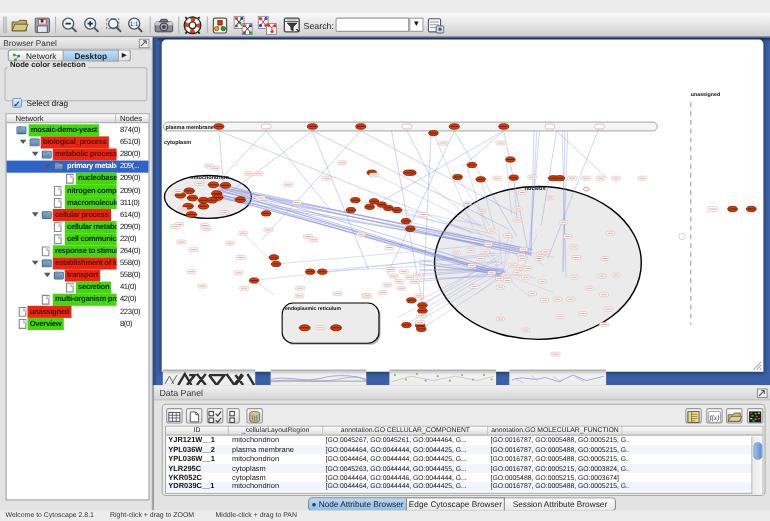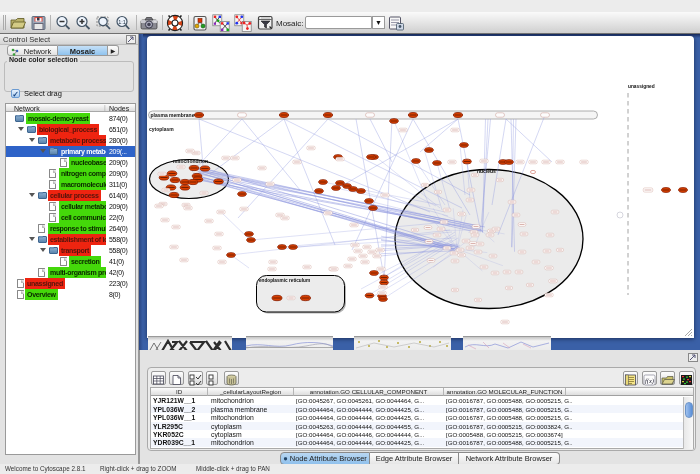--- a/index.html
+++ b/index.html
@@ -155,47 +155,47 @@
         <circle cx="15.8" cy="9.4" r="1.4" fill="#e22"></circle>
         <circle cx="13.4" cy="14.6" r="1.4" fill="#e22"></circle>
       </svg>
 <svg class="tbi" style="left:257px" width="17" height="18" viewBox="0 0 17 17">
         <rect x="1.5" y="2" width="13.5" height="12.5" rx="1.5" fill="#f0f0f0" stroke="#444" stroke-width="1.2"></rect>
         <line x1="2" y1="5" x2="14.5" y2="5" stroke="#444" stroke-width="0.8"></line>
         <line x1="4" y1="3.5" x2="13" y2="3.5" stroke="#999" stroke-width="0.7"></line>
         <path d="M4 6.5 H13 L9.5 10 V13.5 L7.5 12.5 V10 Z" fill="#3a3a44" stroke="#222" stroke-width="0.6"></path>
         <path d="M12.5 12 l2 2" stroke="#222" stroke-width="1.2"></path>
       </svg>
-<div id="searchlbl">Mosaic:</div>
+<div id="searchlbl">Search:</div>
       <div id="searchbox"></div>
       <div id="searchdrop">▼</div>
 <svg class="tbi" style="left:388px" width="16" height="18" viewBox="0 0 16 16">
         <rect x="1.5" y="2" width="11" height="12" rx="1" fill="#f6f6f6" stroke="#556" stroke-width="1"></rect>
         <line x1="3" y1="5" x2="11" y2="5" stroke="#99a"></line>
         <line x1="3" y1="7.5" x2="11" y2="7.5" stroke="#99a"></line>
         <line x1="3" y1="10" x2="11" y2="10" stroke="#99a"></line>
         <rect x="8.5" y="8.5" width="7" height="6.5" rx="1" fill="#cfd8e8" stroke="#456" stroke-width="0.8"></rect>
         <circle cx="12" cy="11.5" r="1.4" fill="#456"></circle>
       </svg>
 </div>
 <div id="cpanel" class="abs">
-<div id="cptitle">Control Select</div>
+<div id="cptitle">Browser Panel</div>
 <svg style="position:absolute;left:126px;top:1px" width="10" height="9" viewBox="0 0 10 9">
         <rect x="0.5" y="0.5" width="9" height="8" fill="#eee" stroke="#888"></rect>
         <path d="M2 7 L7 2 M7 2 h-3 M7 2 v3" stroke="#557" stroke-width="1" fill="none"></path>
       </svg>
 <div class="tab" style="left:7px;width:51px;background:linear-gradient(#fdfdfd,#e2e2e2);border-radius:3px 0 0 3px">
 <svg style="position:absolute;left:3px;top:2px" width="8" height="8" viewBox="0 0 8 8">
           <circle cx="2" cy="2" r="1.3" fill="#3a3"></circle>
           <circle cx="6" cy="3" r="1.3" fill="#36c"></circle>
           <circle cx="3" cy="6.5" r="1.3" fill="#3a3"></circle>
           <path d="M2 2 L6 3 L3 6.5" stroke="#666" stroke-width="0.6" fill="none"></path>
         </svg>
 <span style="margin-left:10px">Network</span></div>
-<div class="tab" style="left:58px;width:50px;background:linear-gradient(#c5e0f7,#8fc3ef);border-left:none;font-weight:bold">Mosaic</div>
+<div class="tab" style="left:58px;width:50px;background:linear-gradient(#c5e0f7,#8fc3ef);border-left:none;font-weight:bold">Desktop</div>
 <div class="tab" style="left:108px;width:11px;background:linear-gradient(#fdfdfd,#e2e2e2);border-left:none;border-radius:0 3px 3px 0;font-size:6px">▶</div>
 <div id="grpbox"></div>
       <div id="grplbl">Node color selection</div>
 <div id="cbox">✓</div>
       <div id="cboxlbl">Select drag</div>
 <div id="treewrap">
 <div id="treehead">
           <span style="position:absolute;left:8px;top:0.5px">Network</span>
           <span style="position:absolute;left:103px;top:0.5px">Nodes</span>
           <span style="position:absolute;left:98px;top:0;color:#a8a8a8">|</span>
@@ -777,20 +777,21 @@
             <circle cx="93" cy="8" r="1"></circle>
           </g>
           <path d="M2 10 L20 5 L40 9 L60 5 L80 9 L95 5" stroke="#aaa" stroke-width="0.5" fill="none"></path>
         </svg></div>
 <div class="frag" style="left:324px;width:88px"><svg width="88" height="13" viewBox="0 0 88 13">
           <path d="M2 9 C 12 3, 22 11, 32 6 L 45 10 L58 4 L70 9 L86 5" stroke="#8a93d8" stroke-width="0.7" fill="none"></path>
           <path d="M5 7 l8 4 M20 4 l6 6 M40 5 l7 5 M60 6 l8 4" stroke="#d8a0b8" stroke-width="0.6"></path>
         </svg></div>
 </div>
 <div id="dpanel" class="abs">
+<div id="dptitle">Data Panel</div>
 <svg style="position:absolute;left:548px;top:3px" width="10" height="9" viewBox="0 0 10 9">
         <rect x="0.5" y="0.5" width="9" height="8" fill="#eee" stroke="#888"></rect>
         <path d="M2 7 L7 2 M7 2 h-3 M7 2 v3" stroke="#557" stroke-width="1" fill="none"></path>
       </svg>
 <div id="dpbox">
 <div class="dbtn" style="left:3px"><svg width="13" height="12" viewBox="0 0 13 12">
             <rect x="1.5" y="2" width="10" height="8" fill="#fff" stroke="#445" stroke-width="0.8"></rect>
             <path d="M1.5 4.5 h10 M1.5 7 h10 M4.8 2 v8 M8.2 2 v8" stroke="#445" stroke-width="0.7"></path>
           </svg></div>
 <div class="dbtn" style="left:21px"><svg width="13" height="12" viewBox="0 0 13 12">
@@ -872,20 +873,20 @@
 <div class="td" style="left:145px;top:51.4px;width:147px;font-size:6.2px">[GO:0044464, GO:0044444, GO:0044425, G...</div>
 <div class="td" style="left:295px;top:51.4px;width:126px;font-size:6.2px">[GO:0016787, GO:0005488, GO:0005215, G...</div>
 <div id="vsb">
             <div id="vsbth"></div>
           </div>
 </div>
 </div>
 </div>
 <div id="segtabs">
 <div class="seg" style="left:0;width:90px;background:linear-gradient(#b9d7f2,#8fc0ec);border-radius:4px 0 0 4px"><span style="color:#246">●</span> Node Attribute Browser</div>
-<div class="seg" style="left:90px;width:89px;border-left:none">Edge Attribute Browser</div>
-<div class="seg" style="left:179px;width:101px;border-left:none;border-radius:0 4px 4px 0">Network Attribute Browser</div>
+<div class="seg" style="left:90px;width:89px;border-left:none">Edge Cytoscape Browser</div>
+<div class="seg" style="left:179px;width:101px;border-left:none;border-radius:0 4px 4px 0">Session Attribute Browser</div>
 </div>
 <div id="statusbar" class="abs">
       <span style="left:5px">Welcome to Cytoscape 2.8.1</span>
       <span style="left:100px">Right-click + drag to ZOOM</span>
       <span style="left:196px">Middle-click + drag to PAN</span>
     </div>
 </div>
 </body></html>

